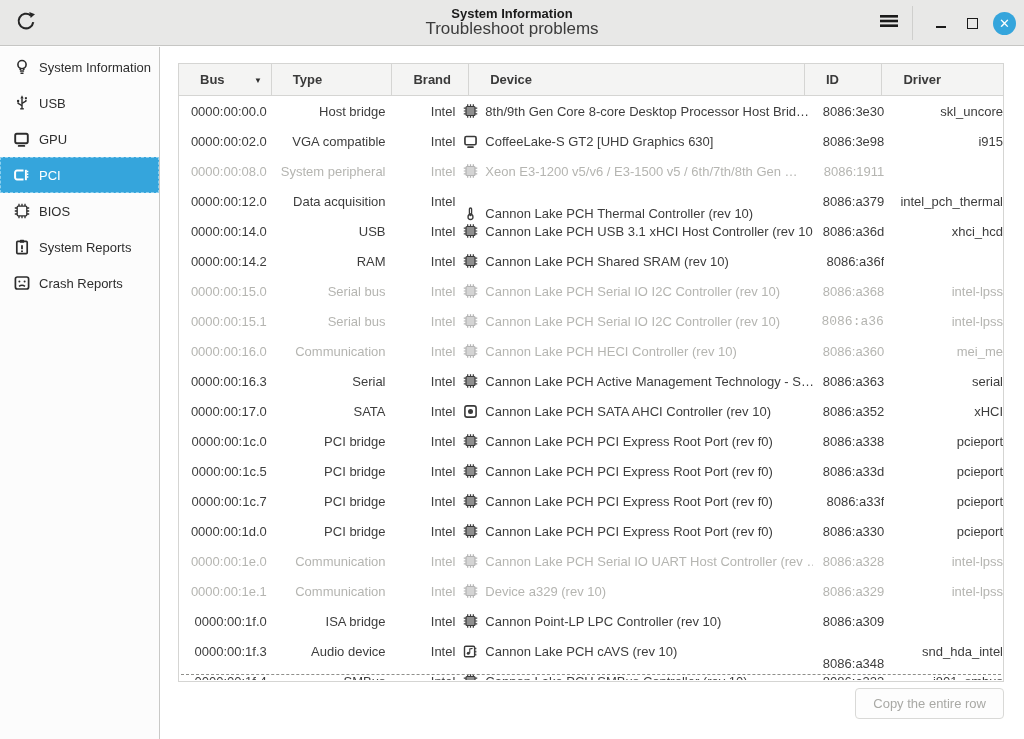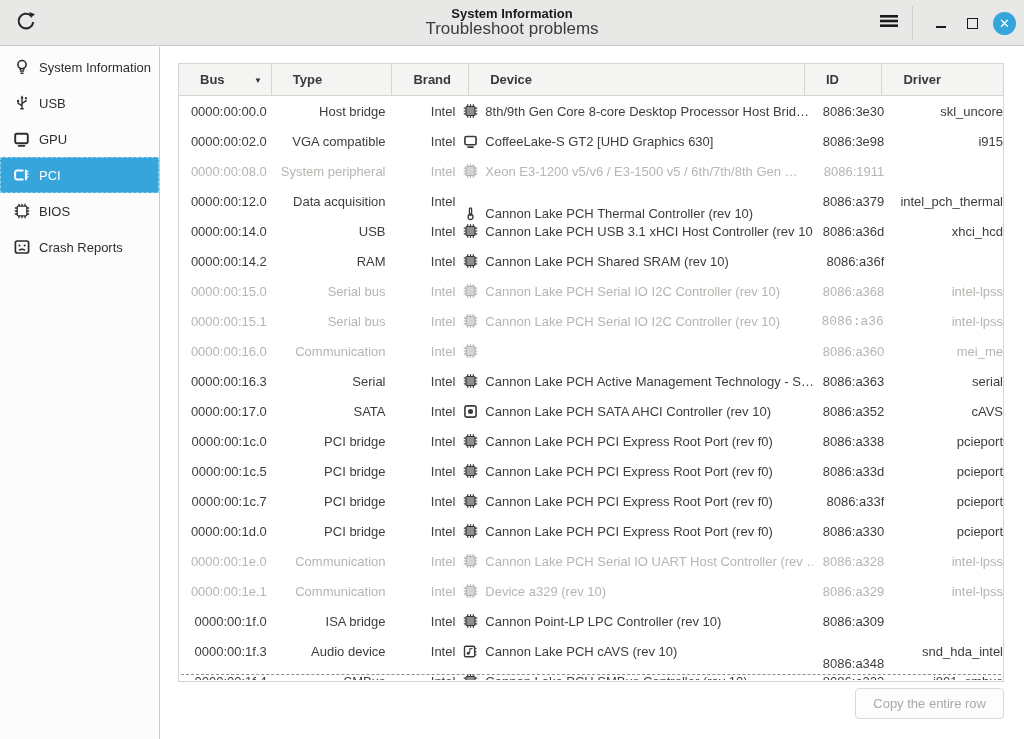--- a/index.html
+++ b/index.html
@@ -153,20 +153,31 @@
         <svg width="16" height="16" viewBox="0 0 16 16" fill="none" stroke-width="1.3">
           <path d="M5 0.8v2.2M8 0.8v2.2M11 0.8v2.2M5 13v2.2M8 13v2.2M11 13v2.2M0.8 5h2.2M0.8 8h2.2M0.8 11h2.2M13 5h2.2M13 8h2.2M13 11h2.2"></path>
           <rect class="chipbody" x="3.2" y="3.2" width="9.6" height="9.6" rx="1"></rect>
         </svg>
       </span>
       <span>BIOS</span>
     </div>
     <div class="side-item">
       <span class="ic">
         <svg width="18" height="18" viewBox="0 0 18 18" fill="none" stroke-width="1.7">
+          <rect x="3.8" y="3.4" width="10.4" height="12.2" rx="1"></rect>
+          <rect class="fillpart" x="6.9" y="1.8" width="4.2" height="3" rx="0.6" stroke="none"></rect>
+          <path d="M9 7.2v4" stroke-width="1.8"></path>
+          <circle class="fillpart" cx="9" cy="13.3" r="1" stroke="none"></circle>
+        </svg>
+      </span>
+      <span>System Reports</span>
+    </div>
+    <div class="side-item">
+      <span class="ic">
+        <svg width="18" height="18" viewBox="0 0 18 18" fill="none" stroke-width="1.7">
           <rect x="2.4" y="3" width="13.2" height="12" rx="2"></rect>
           <circle class="fillpart" cx="6.4" cy="7.6" r="1" stroke="none"></circle>
           <circle class="fillpart" cx="11.6" cy="7.6" r="1" stroke="none"></circle>
           <path d="M6 12.3q3-2.2 6 0" stroke-width="1.5"></path>
         </svg>
       </span>
       <span>Crash Reports</span>
     </div>
   </div>
 
@@ -327,20 +338,21 @@
           <div class="tcell" style="width: 88px;">0000:00:16.0</div>
           <div class="tcell" style="width: 119px;">Communication</div>
           <div class="tcell" style="width: 70px;">Intel</div>
           <div class="tcell dev-cell" style="width: 359px;">
             <span class="ic">
               <svg width="16" height="16" viewBox="0 0 16 16" fill="none" stroke-width="1.3">
                 <path d="M5 0.8v2.2M8 0.8v2.2M11 0.8v2.2M5 13v2.2M8 13v2.2M11 13v2.2M0.8 5h2.2M0.8 8h2.2M0.8 11h2.2M13 5h2.2M13 8h2.2M13 11h2.2"></path>
                 <rect class="chipbody" x="3.2" y="3.2" width="9.6" height="9.6" rx="1"></rect>
               </svg>
             </span>
+            <span>Cannon Lake PCH HECI Controller (rev 10)</span>
           </div>
           <div class="tcell" style="width: 71px;">8086:a360</div>
           <div class="tcell" style="width: 119px;">mei_me</div>
         </div>
         <div class="trow">
           <div class="tcell" style="width: 88px;">0000:00:16.3</div>
           <div class="tcell" style="width: 119px;">Serial</div>
           <div class="tcell" style="width: 70px;">Intel</div>
           <div class="tcell dev-cell" style="width: 359px;">
             <span class="ic">
@@ -361,21 +373,21 @@
           <div class="tcell dev-cell" style="width: 359px;">
             <span class="ic">
               <svg width="15" height="15" viewBox="0 0 15 15" fill="none" stroke-width="1.6">
                 <rect x="1.9" y="1.9" width="11.2" height="11.2" rx="2.2"></rect>
                 <circle class="fillpart" cx="7.5" cy="7.5" r="2.5" stroke="none"></circle>
               </svg>
             </span>
             <span>Cannon Lake PCH SATA AHCI Controller (rev 10)</span>
           </div>
           <div class="tcell" style="width: 71px;">8086:a352</div>
-          <div class="tcell" style="width: 119px;">cAVS</div>
+          <div class="tcell" style="width: 119px;">xHCI</div>
         </div>
         <div class="trow">
           <div class="tcell" style="width: 88px;">0000:00:1c.0</div>
           <div class="tcell" style="width: 119px;">PCI bridge</div>
           <div class="tcell" style="width: 70px;">Intel</div>
           <div class="tcell dev-cell" style="width: 359px;">
             <span class="ic">
               <svg width="16" height="16" viewBox="0 0 16 16" fill="none" stroke-width="1.3">
                 <path d="M5 0.8v2.2M8 0.8v2.2M11 0.8v2.2M5 13v2.2M8 13v2.2M11 13v2.2M0.8 5h2.2M0.8 8h2.2M0.8 11h2.2M13 5h2.2M13 8h2.2M13 11h2.2"></path>
                 <rect class="chipbody" x="3.2" y="3.2" width="9.6" height="9.6" rx="1"></rect>

